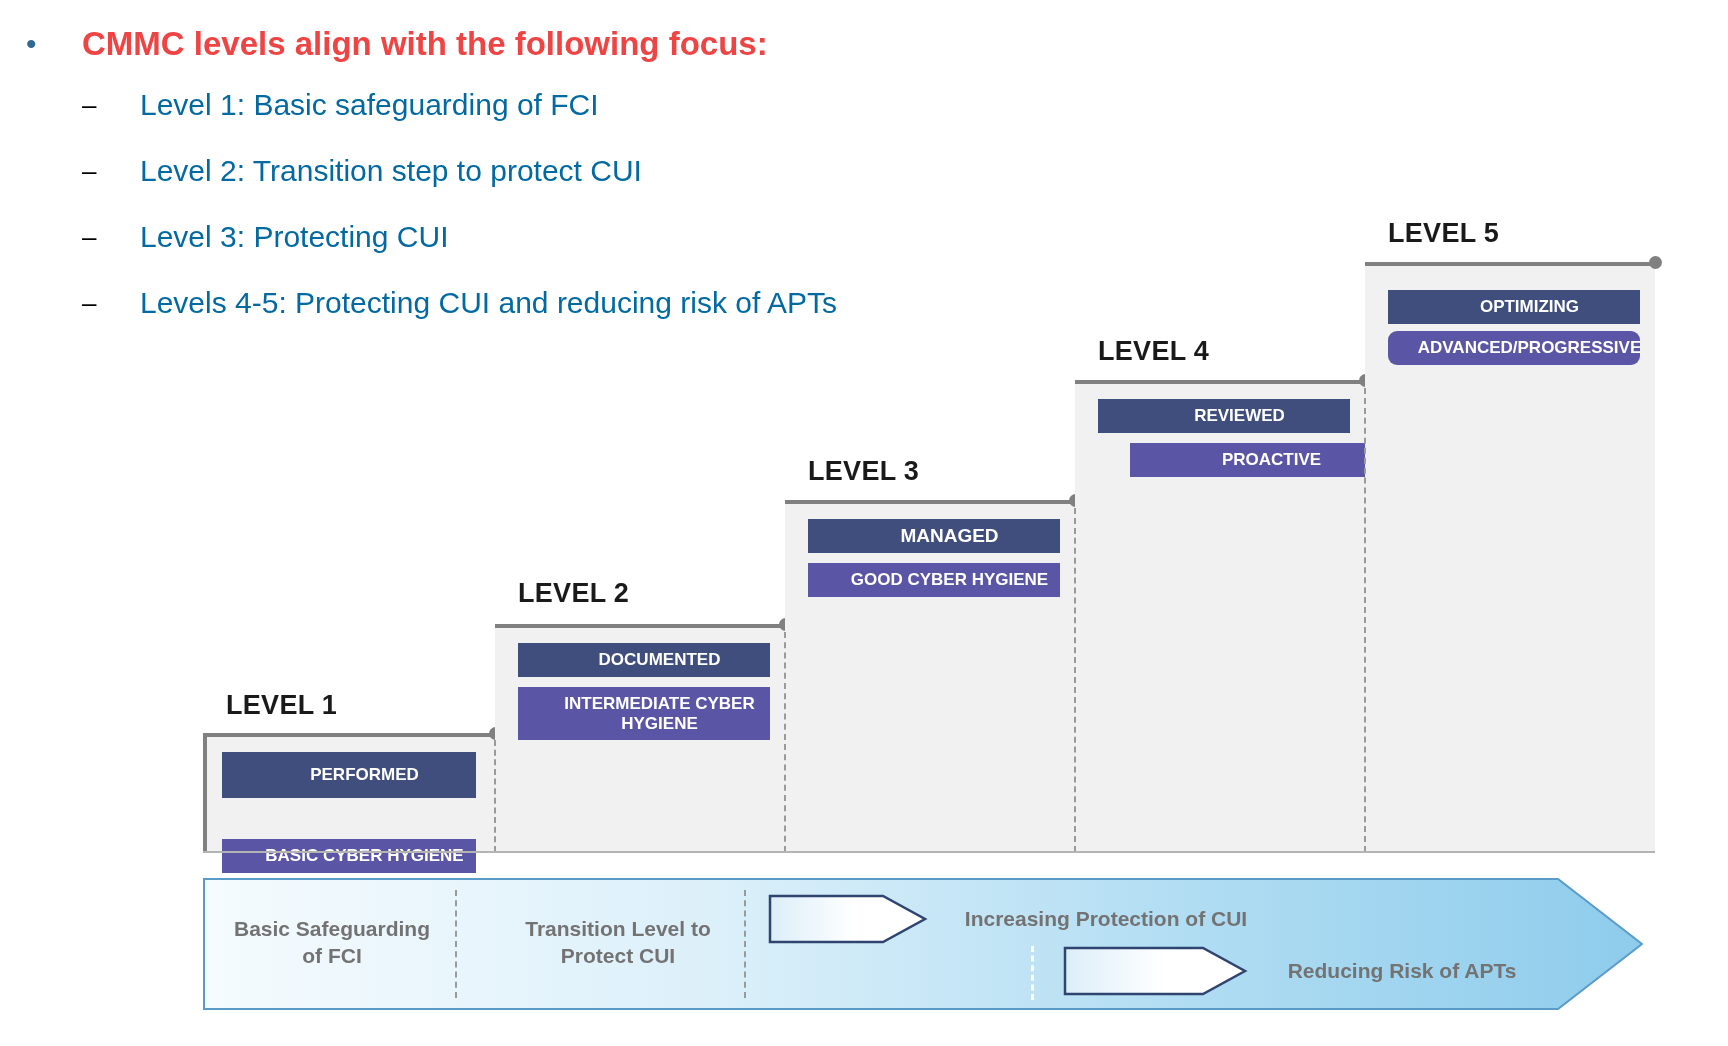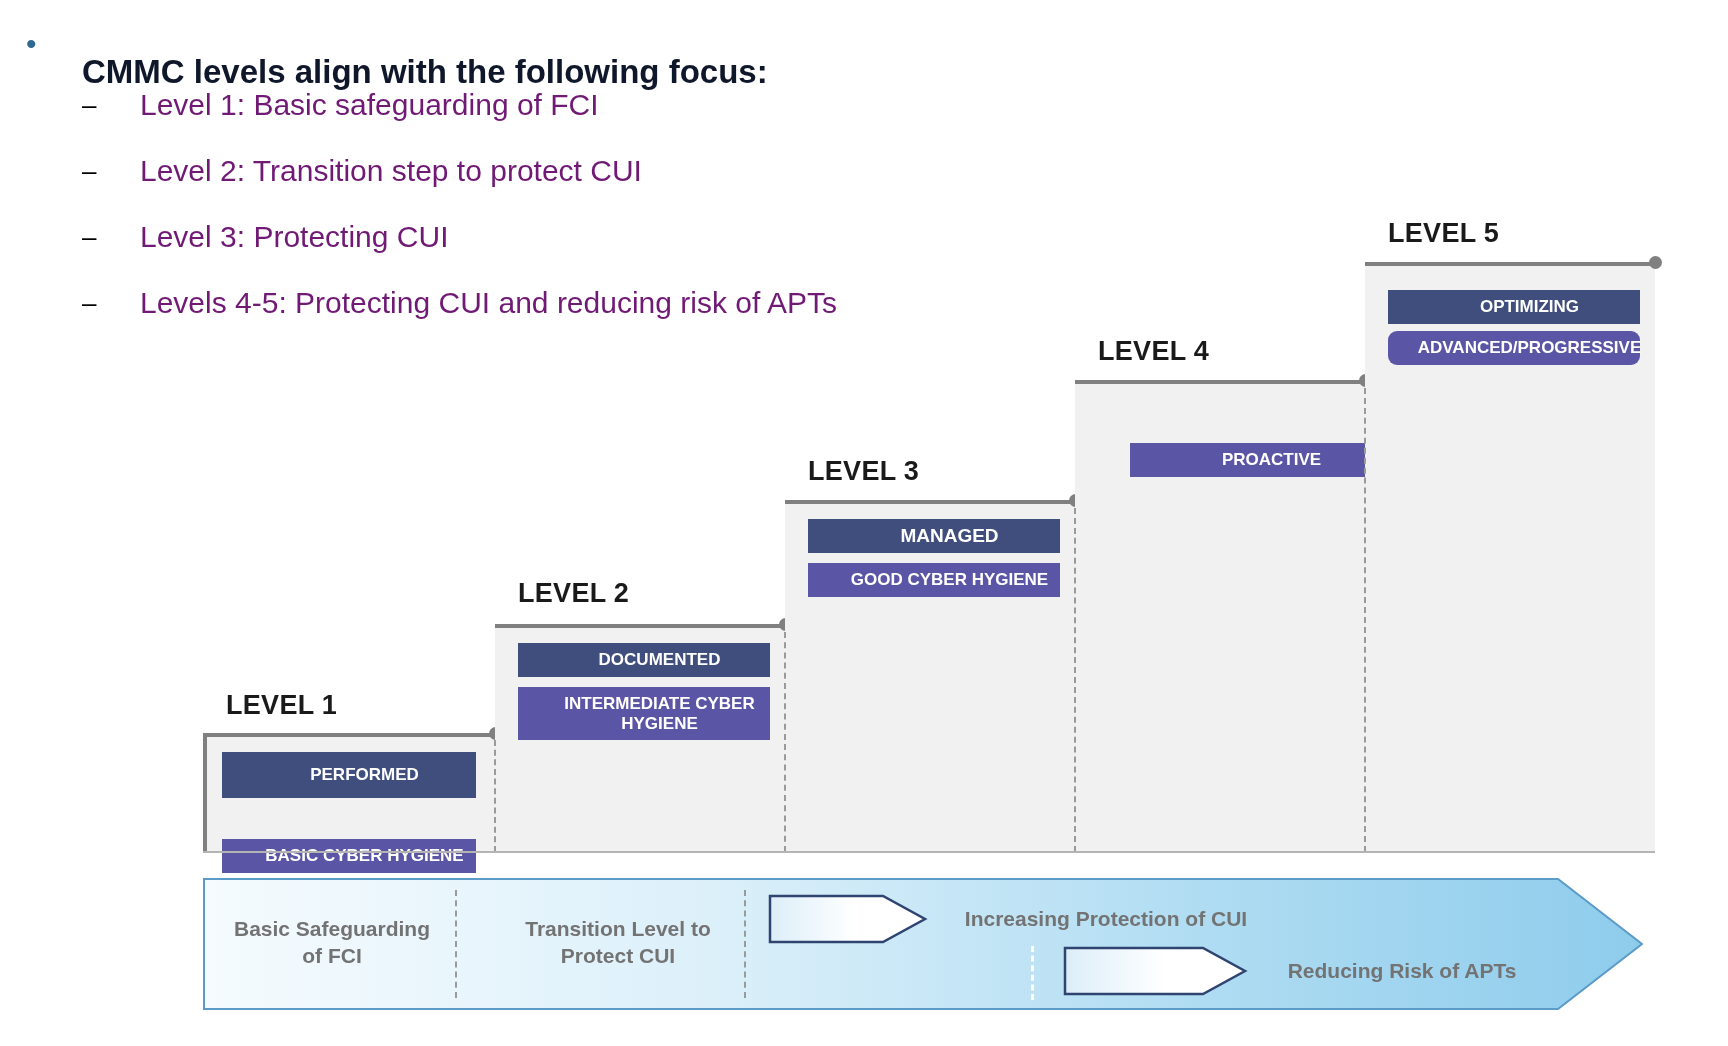--- a/index.html
+++ b/index.html
@@ -32,42 +32,41 @@
   }
   .main-bullet .dot {
     color: #2E6A93;
     font-size: 30px;
     line-height: 44px;
     width: 56px;
     flex: 0 0 56px;
     text-align: left;
   }
   .main-bullet .main-text {
-    color: #0f172a;
+    color: #ef4444;
     font-size: 33px;
     font-weight: bold;
     line-height: 44px;
     white-space: nowrap;
-    margin-top: 28px;
   }
   .sub-bullet {
     position: absolute;
     display: flex;
     align-items: flex-start;
     left: 82px;
   }
   .sub-bullet .dash {
     color: #000000;
     font-size: 26px;
     line-height: 38px;
     width: 58px;
     flex: 0 0 58px;
   }
   .sub-bullet .sub-text {
-    color: #701a75;
+    color: #0369a1;
     font-size: 30px;
     line-height: 38px;
     white-space: nowrap;
   }
   #sub-bullet-0 { top: 86px; }
   #sub-bullet-1 { top: 152px; }
   #sub-bullet-2 { top: 218px; }
   #sub-bullet-3 { top: 284px; }
 
   
@@ -200,20 +199,21 @@
 
   <div class="step" style="left:785px; top:500px; width:290px; height:352px;"></div>
   <div class="step-dot" style="left:1069px; top:494px;"></div>
   <div class="level-label" style="left:808px; top:456px;">LEVEL 3</div>
   <div class="band dark" style="left:808px; top:519px; width:252px; height:34px; font-size:19px;text-align:right;">MANAGED</div>
   <div class="band light" style="left:808px; top:563px; width:252px; height:34px; font-size:17px;">GOOD CYBER HYGIENE</div>
 
   <div class="step" style="left:1075px; top:380px; width:290px; height:472px;"></div>
   <div class="step-dot" style="left:1359px; top:374px;"></div>
   <div class="level-label" style="left:1098px; top:336px;">LEVEL 4</div>
+  <div class="band dark" style="left:1098px; top:399px; width:252px; height:34px; font-size:17px;">REVIEWED</div>
   <div class="band light" style="left:1098px; top:443px; width:252px; height:34px; font-size:17px;margin-left:32px;">PROACTIVE</div>
 
   <div class="step" style="left:1365px; top:262px; width:290px; height:590px;"></div>
   <div class="step-dot" style="left:1649px; top:256px;"></div>
   <div class="level-label" style="left:1388px; top:218px;">LEVEL 5</div>
   <div class="band dark" style="left:1388px; top:290px; width:252px; height:34px; font-size:17px;">OPTIMIZING</div>
   <div class="band light" style="left:1388px; top:331px; width:252px; height:34px; font-size:17px;border-radius:9px;">ADVANCED/PROGRESSIVE</div>
 
   <div class="divider" style="left:494px; top:740px; height:112px;"></div>
   <div class="divider" style="left:784px; top:632px; height:220px;"></div>

